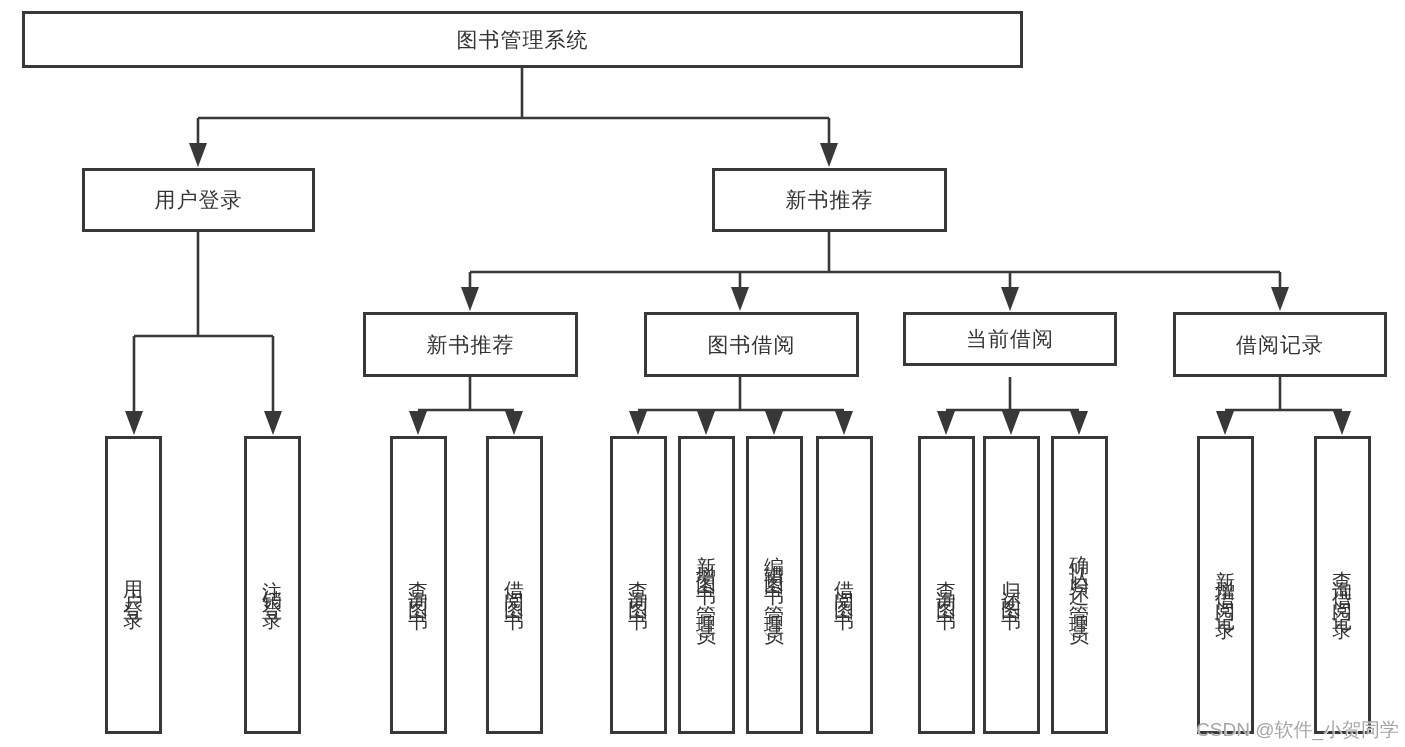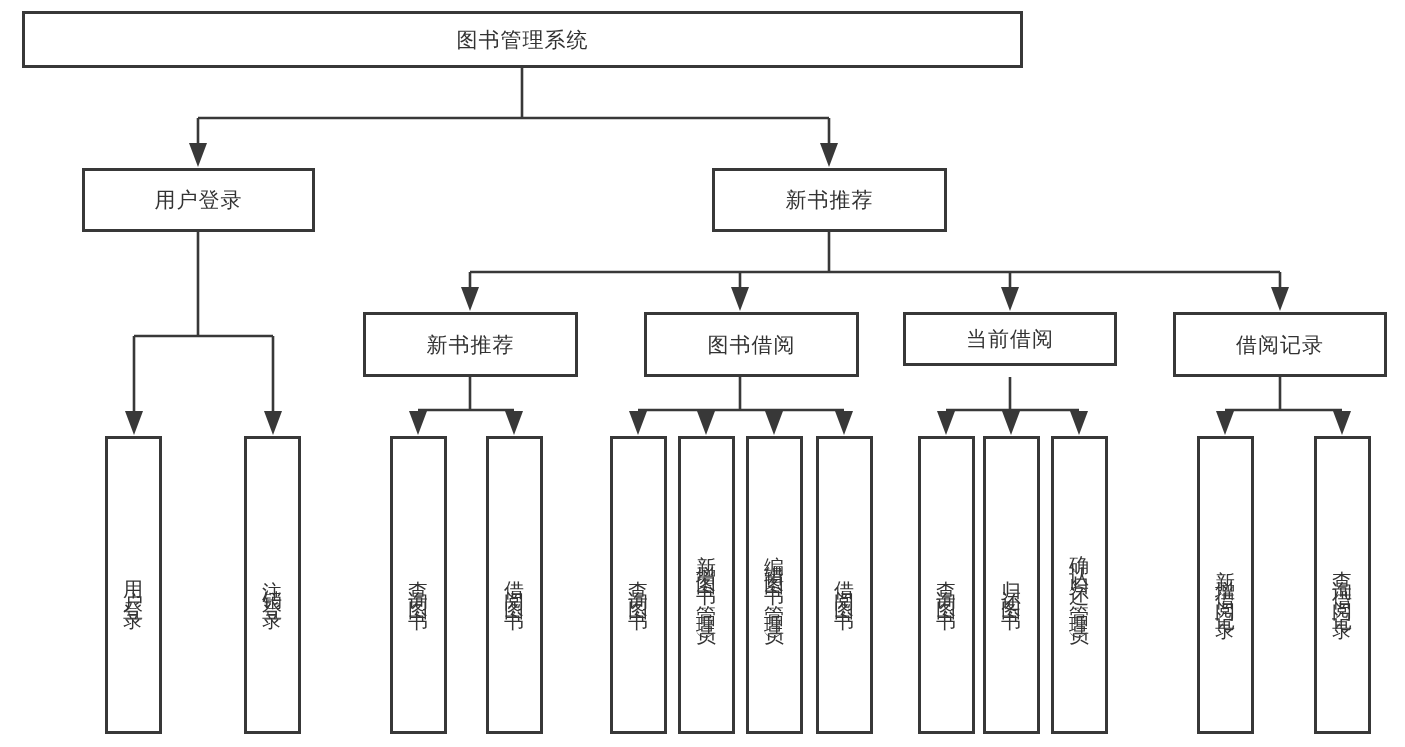--- a/index.html
+++ b/index.html
@@ -155,14 +155,15 @@
     <span>确认归还（管理员）</span>
   </div>
 
   <div class="node vbox" style="left:1197px">
     <span>新增借阅记录</span>
   </div>
   <div class="node vbox" style="left:1314px">
     <span>查询借阅记录</span>
   </div>
 
+  <div class="watermark">CSDN @软件_小贺同学</div>
 
 </div>
 
 </body></html>

